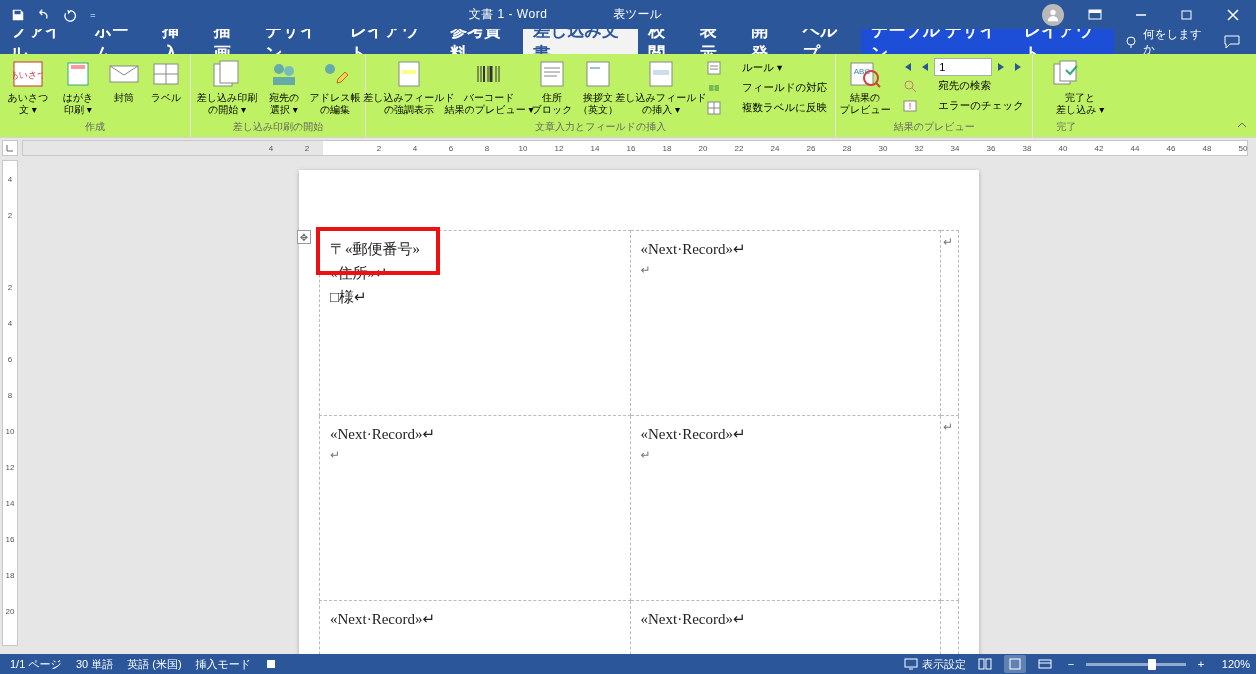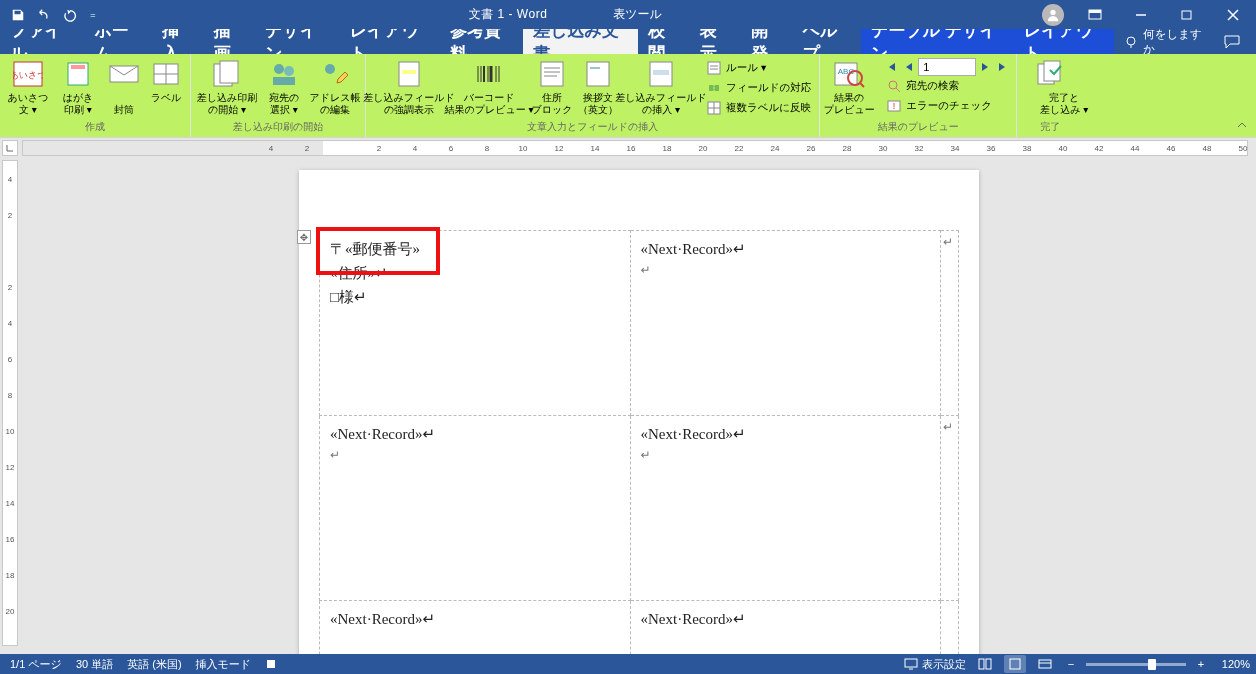--- a/index.html
+++ b/index.html
@@ -56,21 +56,21 @@
   .rgroup { border-right:1px solid #e1e1e1; display:flex; flex-direction:column; padding: 2px 4px 0 4px;}
   .rgroup-body { display:flex; align-items:flex-start; gap:2px; height:64px;}
   .rgroup-label { text-align:center; font-size:10px; color:#666; padding-bottom:2px;}
   .rbig {
     width:48px; display:flex; flex-direction:column; align-items:center; justify-content:flex-start;
     padding-top:2px; cursor:pointer; border-radius:2px; font-size:10px; text-align:center; line-height:1.2;
   }
   .rbig .ic { width:32px; height:32px; margin-bottom:2px; display:flex;align-items:center;justify-content:center;}
   .rsmall-col { display:flex; flex-direction:column; justify-content:flex-start; gap:0px; padding-top:2px;}
   .rsmall {
-    height:20px; display:flex; align-items:center; gap:4px; padding:0 4px; font-size:10.5px;
+    height:20px; display:flex; align-items:center; gap:20px; padding:0 4px; font-size:10.5px;
     cursor:pointer; border-radius:2px; white-space:nowrap;
   }
   .rsmall .sic { width:16px;height:16px; display:flex;align-items:center;justify-content:center;}
   .nav-arrows { display:flex; align-items:center; gap:0;}
   .nav-arrows .navb { width:18px;height:18px;display:flex;align-items:center;justify-content:center; cursor:pointer;}
   .recno {
     width:58px; height:18px; border:1px solid #ababab; background:#fff; font-size:11px; padding:0 4px;
   }
   .collapse-caret {
     position:absolute; right:6px; bottom:4px; width:16px;height:16px;display:flex;
@@ -240,21 +240,21 @@
       <div class="rbig">
         <div class="ic">
             <svg width="28" height="26">
               <rect x="4" y="2" width="20" height="22" fill="#fff" stroke="#3a7"></rect>
               <rect x="7" y="4" width="14" height="4" fill="#f99"></rect>
             </svg>
           </div>
         <span style="white-space:pre;">はがき
 印刷 ▾</span>
       </div>
-      <div class="rbig" style="width:40px;gap:12px;">
+      <div class="rbig" style="width:40px;">
         <div class="ic">
             <svg width="30" height="22">
               <rect x="1" y="3" width="28" height="16" fill="#fff" stroke="#888"></rect>
               <path d="M1 3l14 9L29 3" fill="none" stroke="#888"></path>
             </svg>
           </div>
         <span>封筒</span>
       </div>
       <div class="rbig" style="width:40px;">
         <div class="ic">

